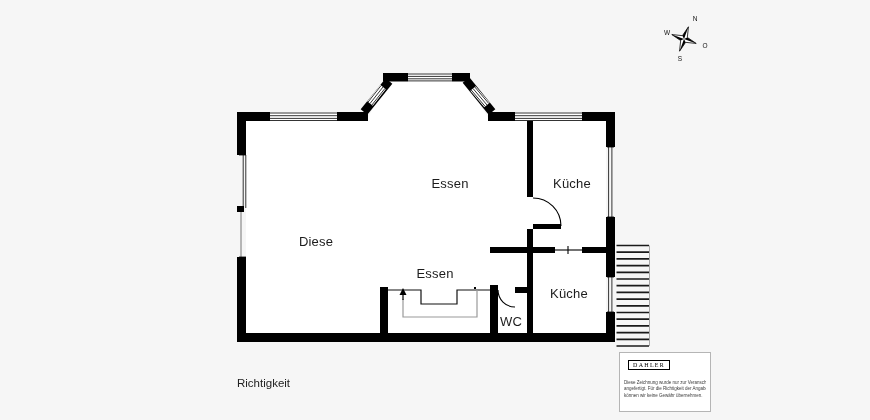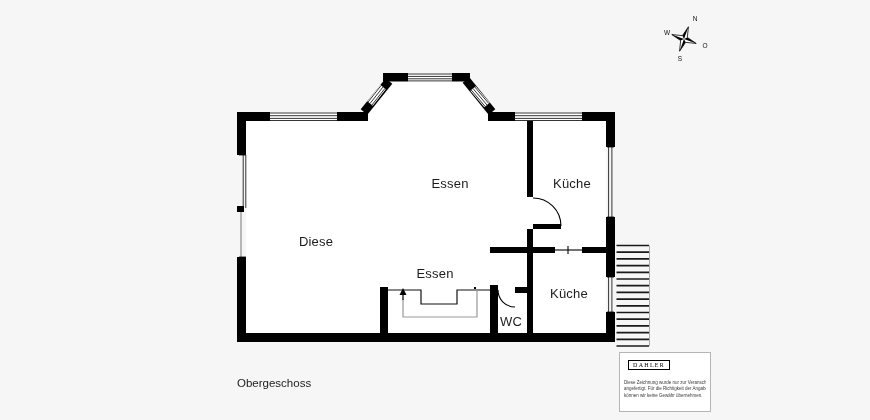--- a/index.html
+++ b/index.html
@@ -170,21 +170,21 @@
   <div class="room-label" style="left:572px;top:183px">Küche</div>
   <div class="room-label" style="left:435px;top:273px">Essen</div>
   <div class="room-label" style="left:511px;top:321px">WC</div>
   <div class="room-label" style="left:569px;top:293px">Küche</div>
 
   <div class="compass-letter" style="left:695px;top:18px">N</div>
   <div class="compass-letter" style="left:705px;top:45px">O</div>
   <div class="compass-letter" style="left:680px;top:58px">S</div>
   <div class="compass-letter" style="left:667px;top:32px">W</div>
 
-  <div class="floor-label">Obergeschoss</div>
+  <div class="floor-label">Richtigkeit</div>
 
   <div class="legend-box">
     <span class="legend-logo">DAHLER</span>
     <div class="legend-text">
       <div>Diese Zeichnung wurde nur zur Veranschaulichung</div>
       <div>angefertigt. Für die Richtigkeit der Angaben</div>
       <div>können wir keine Gewähr übernehmen.</div>
     </div>
   </div>
 

